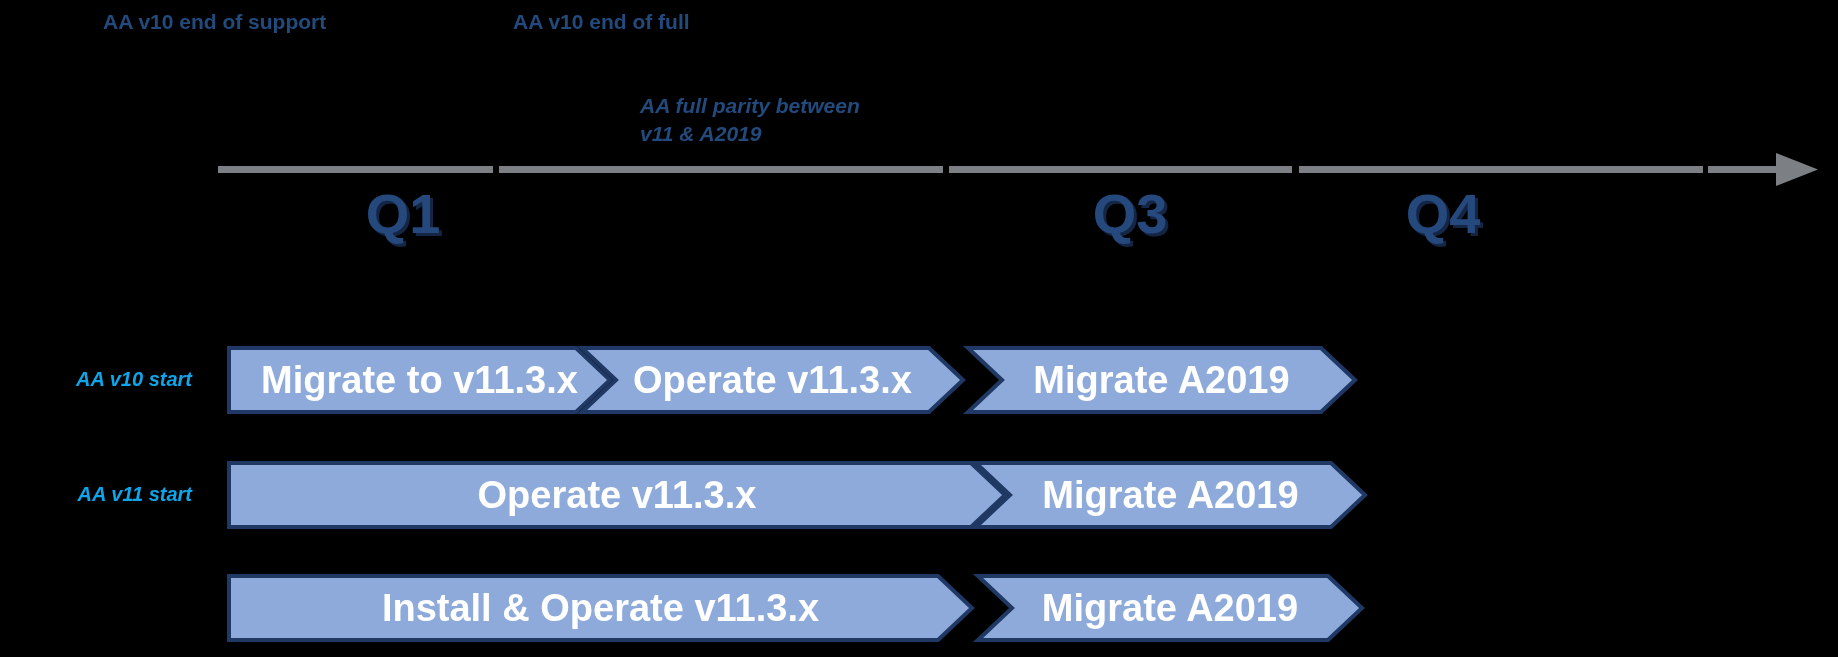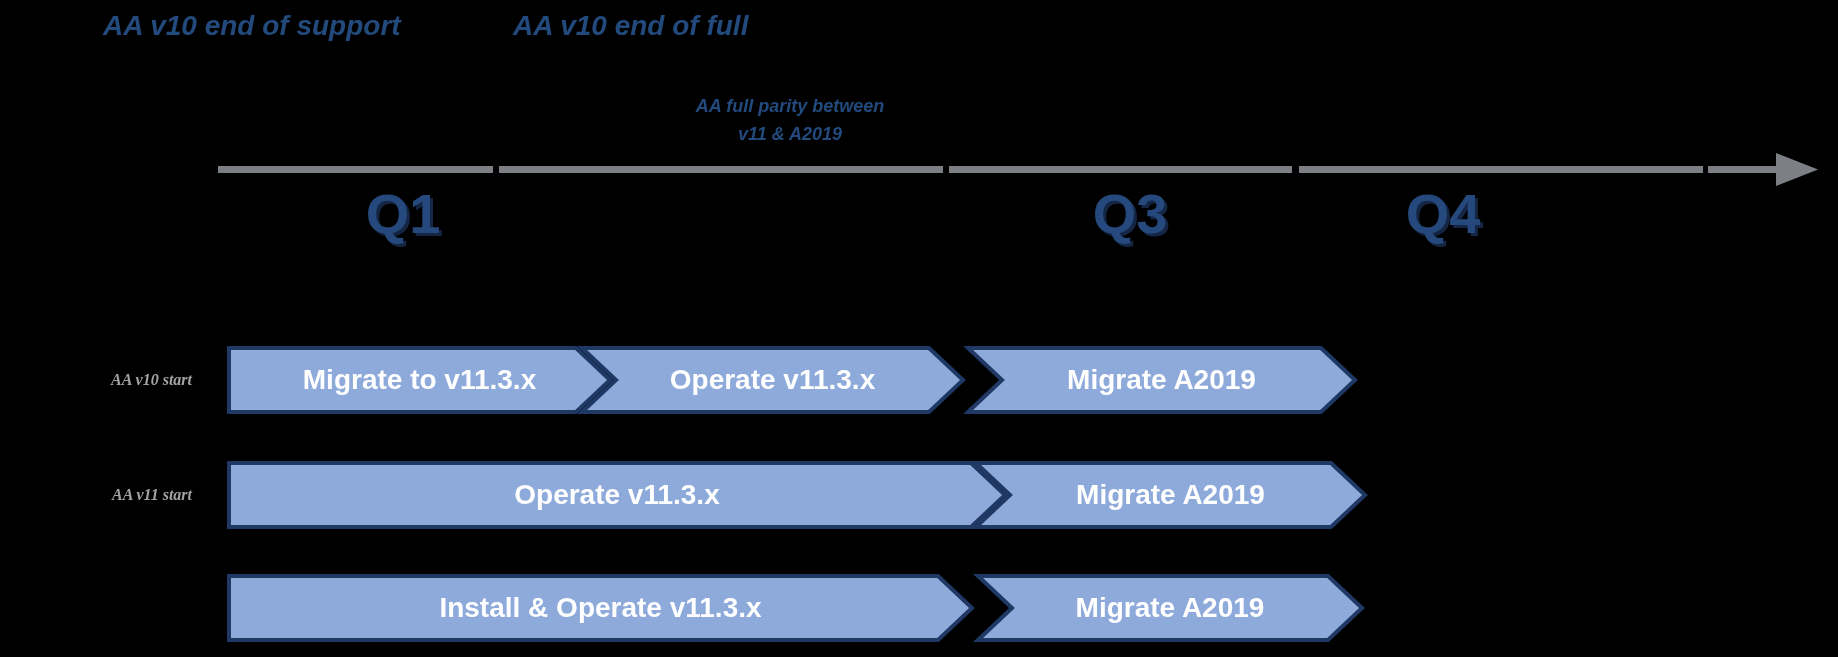--- a/index.html
+++ b/index.html
@@ -10,69 +10,68 @@
     background: #000000;
     overflow: hidden;
     font-family: "Liberation Sans", sans-serif;
   }
   #stage svg { position: absolute; left: 0; top: 0; }
 
   .note {
     position: absolute;
     color: #234a7d;
     font-weight: bold;
-    font-style: italic;
-    font-size: 28px;
+    font-size: 21px;
     white-space: nowrap;
   }
 
   .parity {
     position: absolute;
     left: 640px; top: 92px; width: 300px;
     color: #234a7d;
     font-weight: bold; font-style: italic;
-    font-size: 18px; line-height: 28px;
-    text-align: center;
+    font-size: 21px; line-height: 28px;
+    text-align: left;
   }
 
   .q-label {
     position: absolute;
     top: 186px;
     width: 160px;
     text-align: center;
     color: #25497d;
     font-size: 56px;
     font-weight: bold;
     line-height: 1;
     text-shadow: 3px 3px 0 #142644;
   }
 
   .row-label {
     position: absolute;
-    color: #a3a3a3;
+    color: #0ea5e9;
     font-weight: bold; font-style: italic;
-    font-size: 16px; line-height: 23px; font-family: Liberation Serif, serif;
+    font-size: 20px; line-height: 23px;
   }
   .row-label.right { text-align: right; }
   .row-label.center { text-align: center; }
 
   .timeline-seg { fill: #7c8085; }
   .timeline-head { fill: #7c8085; }
 
   polygon.chev { stroke: #1f3864; stroke-width: 4; }
 
   .chev-label {
     position: absolute;
     height: 64px;
     display: flex;
     align-items: center;
     justify-content: center;
     color: #ffffff;
     font-weight: bold;
-    font-size: 28px;
+    font-size: 38px;
     white-space: nowrap;
     text-align: center;
   }
 </style>
 </head>
 <body>
 
 <div id="stage">
 
   <svg width="1838" height="657" viewBox="0 0 1838 657">

